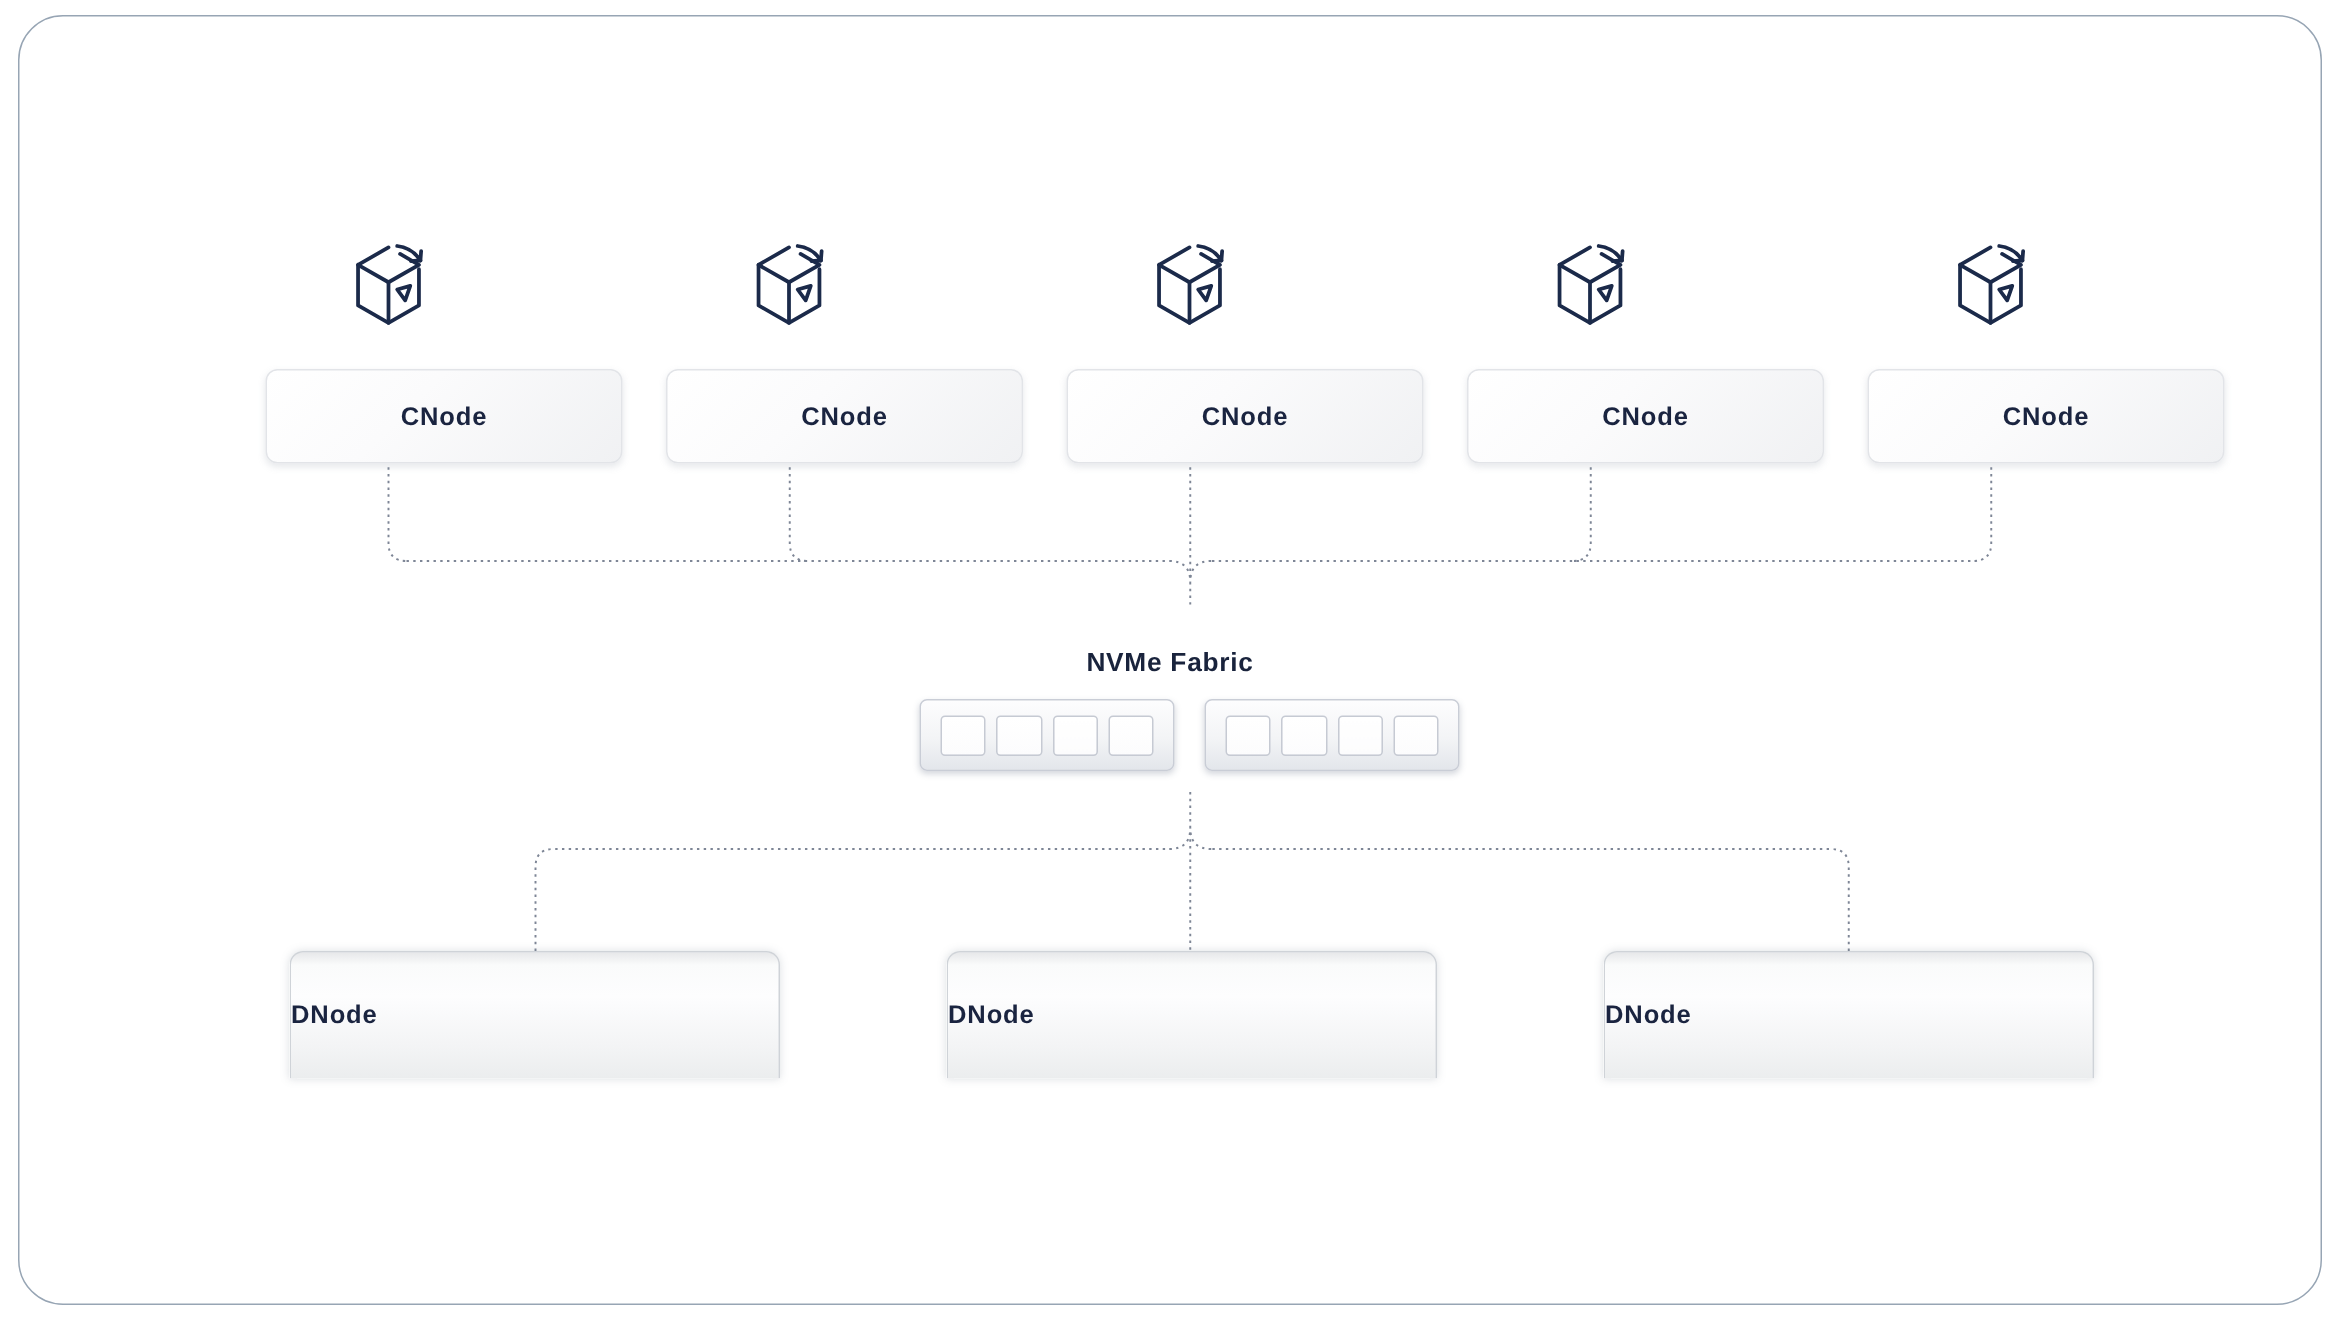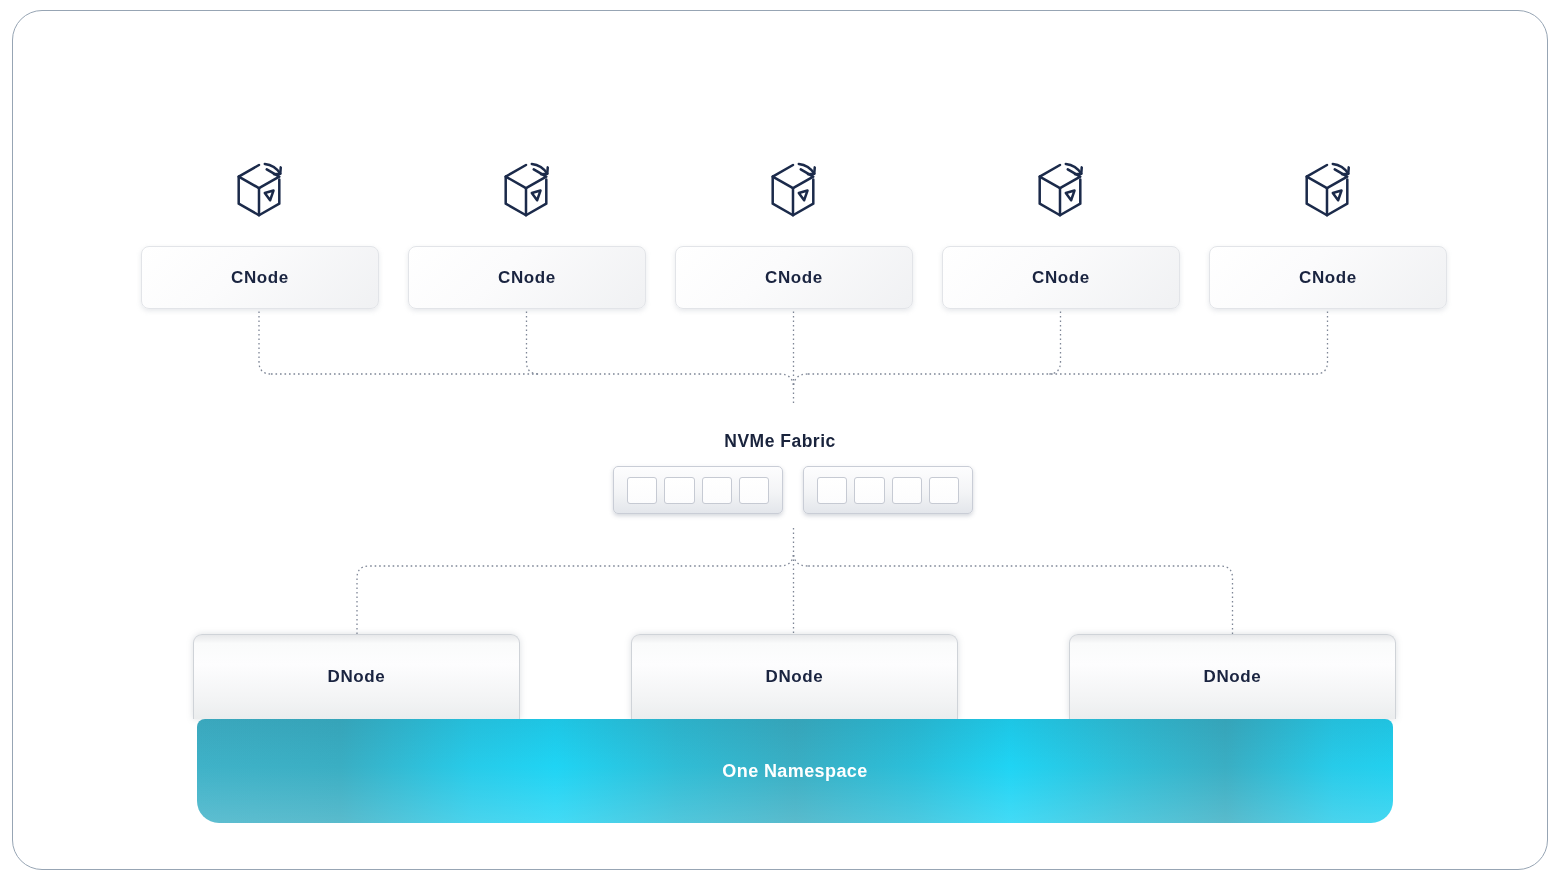--- a/index.html
+++ b/index.html
@@ -28,21 +28,21 @@
   .cube2{left:484px;top:148px;}
   .cube3{left:751px;top:148px;}
   .cube4{left:1018px;top:148px;}
   .cube5{left:1285px;top:148px;}
 
   .cnode{
     position:absolute;top:235px;width:236px;height:61px;border-radius:8px;
     background:linear-gradient(135deg,#ffffff 0%,#fbfbfc 40%,#f0f1f3 100%);
     border:1px solid #e2e4e8;box-shadow:0 2px 5px rgba(140,150,165,.22);
     display:flex;align-items:center;justify-content:center;
-    font-size:17px;font-weight:bold;letter-spacing:.6px;color:#1a2440;
+    font-size:17px;font-weight:bold;letter-spacing:.6px;color:#1a2440;margin-left:36px;
   }
   .cn1{left:128px;} .cn2{left:395px;} .cn3{left:662px;} .cn4{left:929px;} .cn5{left:1196px;}
 
   .fabric-label{
     position:absolute;left:0;top:420px;width:100%;text-align:center;
     font-size:17.5px;font-weight:bold;letter-spacing:.5px;color:#19233c;
   }
   .switch{
     position:absolute;top:455px;width:170px;height:48px;border-radius:5px;
     background:linear-gradient(180deg,#fdfdfe 0%,#f3f4f6 55%,#e3e6eb 100%);
@@ -54,21 +54,21 @@
     flex:1;height:25px;border-radius:3px;
     background:linear-gradient(180deg,#ffffff,#fcfcfd);
     border:1.5px solid #c6cad3;
   }
 
   .dnode{
     position:absolute;top:623px;width:327px;height:85px;border-radius:9px 9px 0 0;
     background:linear-gradient(180deg,#e7e8ea 0%,#fafbfb 10%,#fdfdfe 35%,#f3f4f5 75%,#ebedee 100%);
     border:1px solid #cfd3d8;border-bottom:none;box-sizing:border-box;
     box-shadow:0 0 6px rgba(120,130,145,.25);
-    display:flex;align-items:center;justify-content:center;
+    display:flex;align-items:center;
     font-size:17px;font-weight:bold;letter-spacing:.6px;color:#1a2440;
   }
   .dn1{left:180px;} .dn2{left:618px;} .dn3{left:1056px;}
 
   .namespace{
     position:absolute;left:184px;top:708px;width:1196px;height:104px;
     border-radius:8px 8px 22px 22px;
     background:
       linear-gradient(180deg,rgba(16,70,90,0.10) 0%,rgba(255,255,255,0.0) 45%,rgba(255,255,255,0.16) 100%),
       linear-gradient(90deg,
@@ -189,18 +189,15 @@
     <div class="dnode dn1">
       <span>DNode</span>
     </div>
     <div class="dnode dn2">
       <span>DNode</span>
     </div>
     <div class="dnode dn3">
       <span>DNode</span>
     </div>
 
-    <div class="namespace">
-      <span>One Namespace</span>
-    </div>
 
   </div>
 </div>
 
 </body></html>

